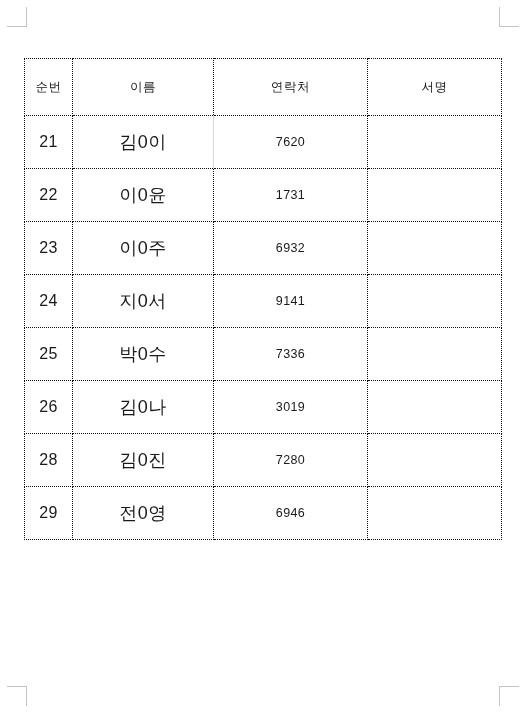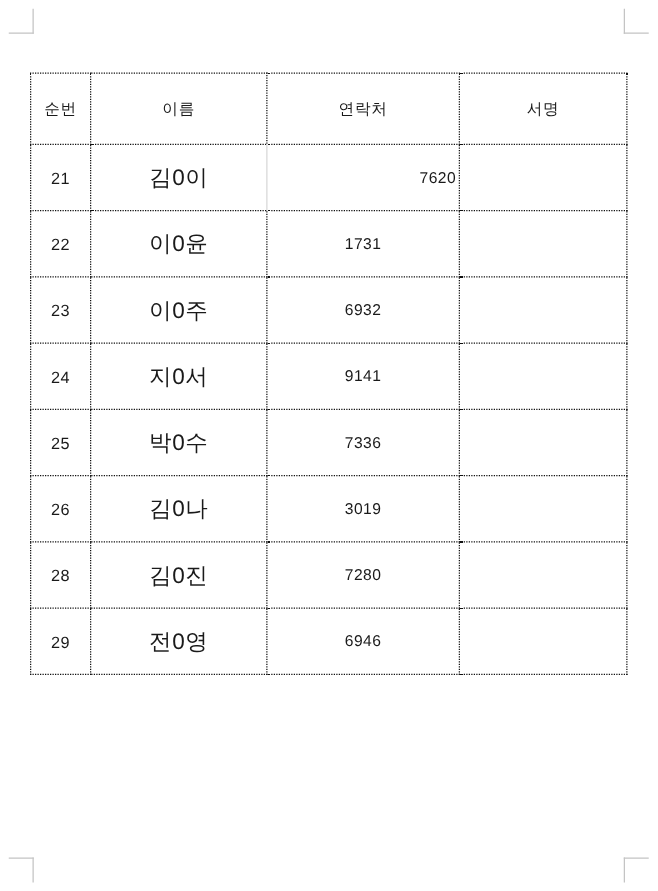--- a/index.html
+++ b/index.html
@@ -82,42 +82,41 @@
     height: 56px;
     font-size: 12.5px;
     letter-spacing: 0.6px;
   }
   .col-seq   { width: 48px; }
   .col-name  { width: 141px; }
   .col-phone { width: 154px; }
   .col-sign  { width: 134px; }
 
   td.cell-seq {
-    font-size: 13px;
+    font-size: 16px;
     letter-spacing: 0.4px;
   }
   td.cell-name {
     font-size: 18px;
     letter-spacing: 0.5px;
   }
   td.cell-phone {
     font-size: 12.5px;
     letter-spacing: 0.4px;
   }
   td.cell-sign {
     font-size: 12.5px;
   }
 
   
   tr.row-quirk td.cell-name {
     border-right: 1px solid #d8d8d8;
   }
   tr.row-quirk td.cell-phone {
     border-left: 1px solid #d8d8d8;
-    text-align: right;
   }
 </style>
 </head>
 <body>
 
 <div class="page-sheet">
 
   <span class="crop-mark crop-tl"></span>
   <span class="crop-mark crop-tr"></span>
   <span class="crop-mark crop-bl"></span>

